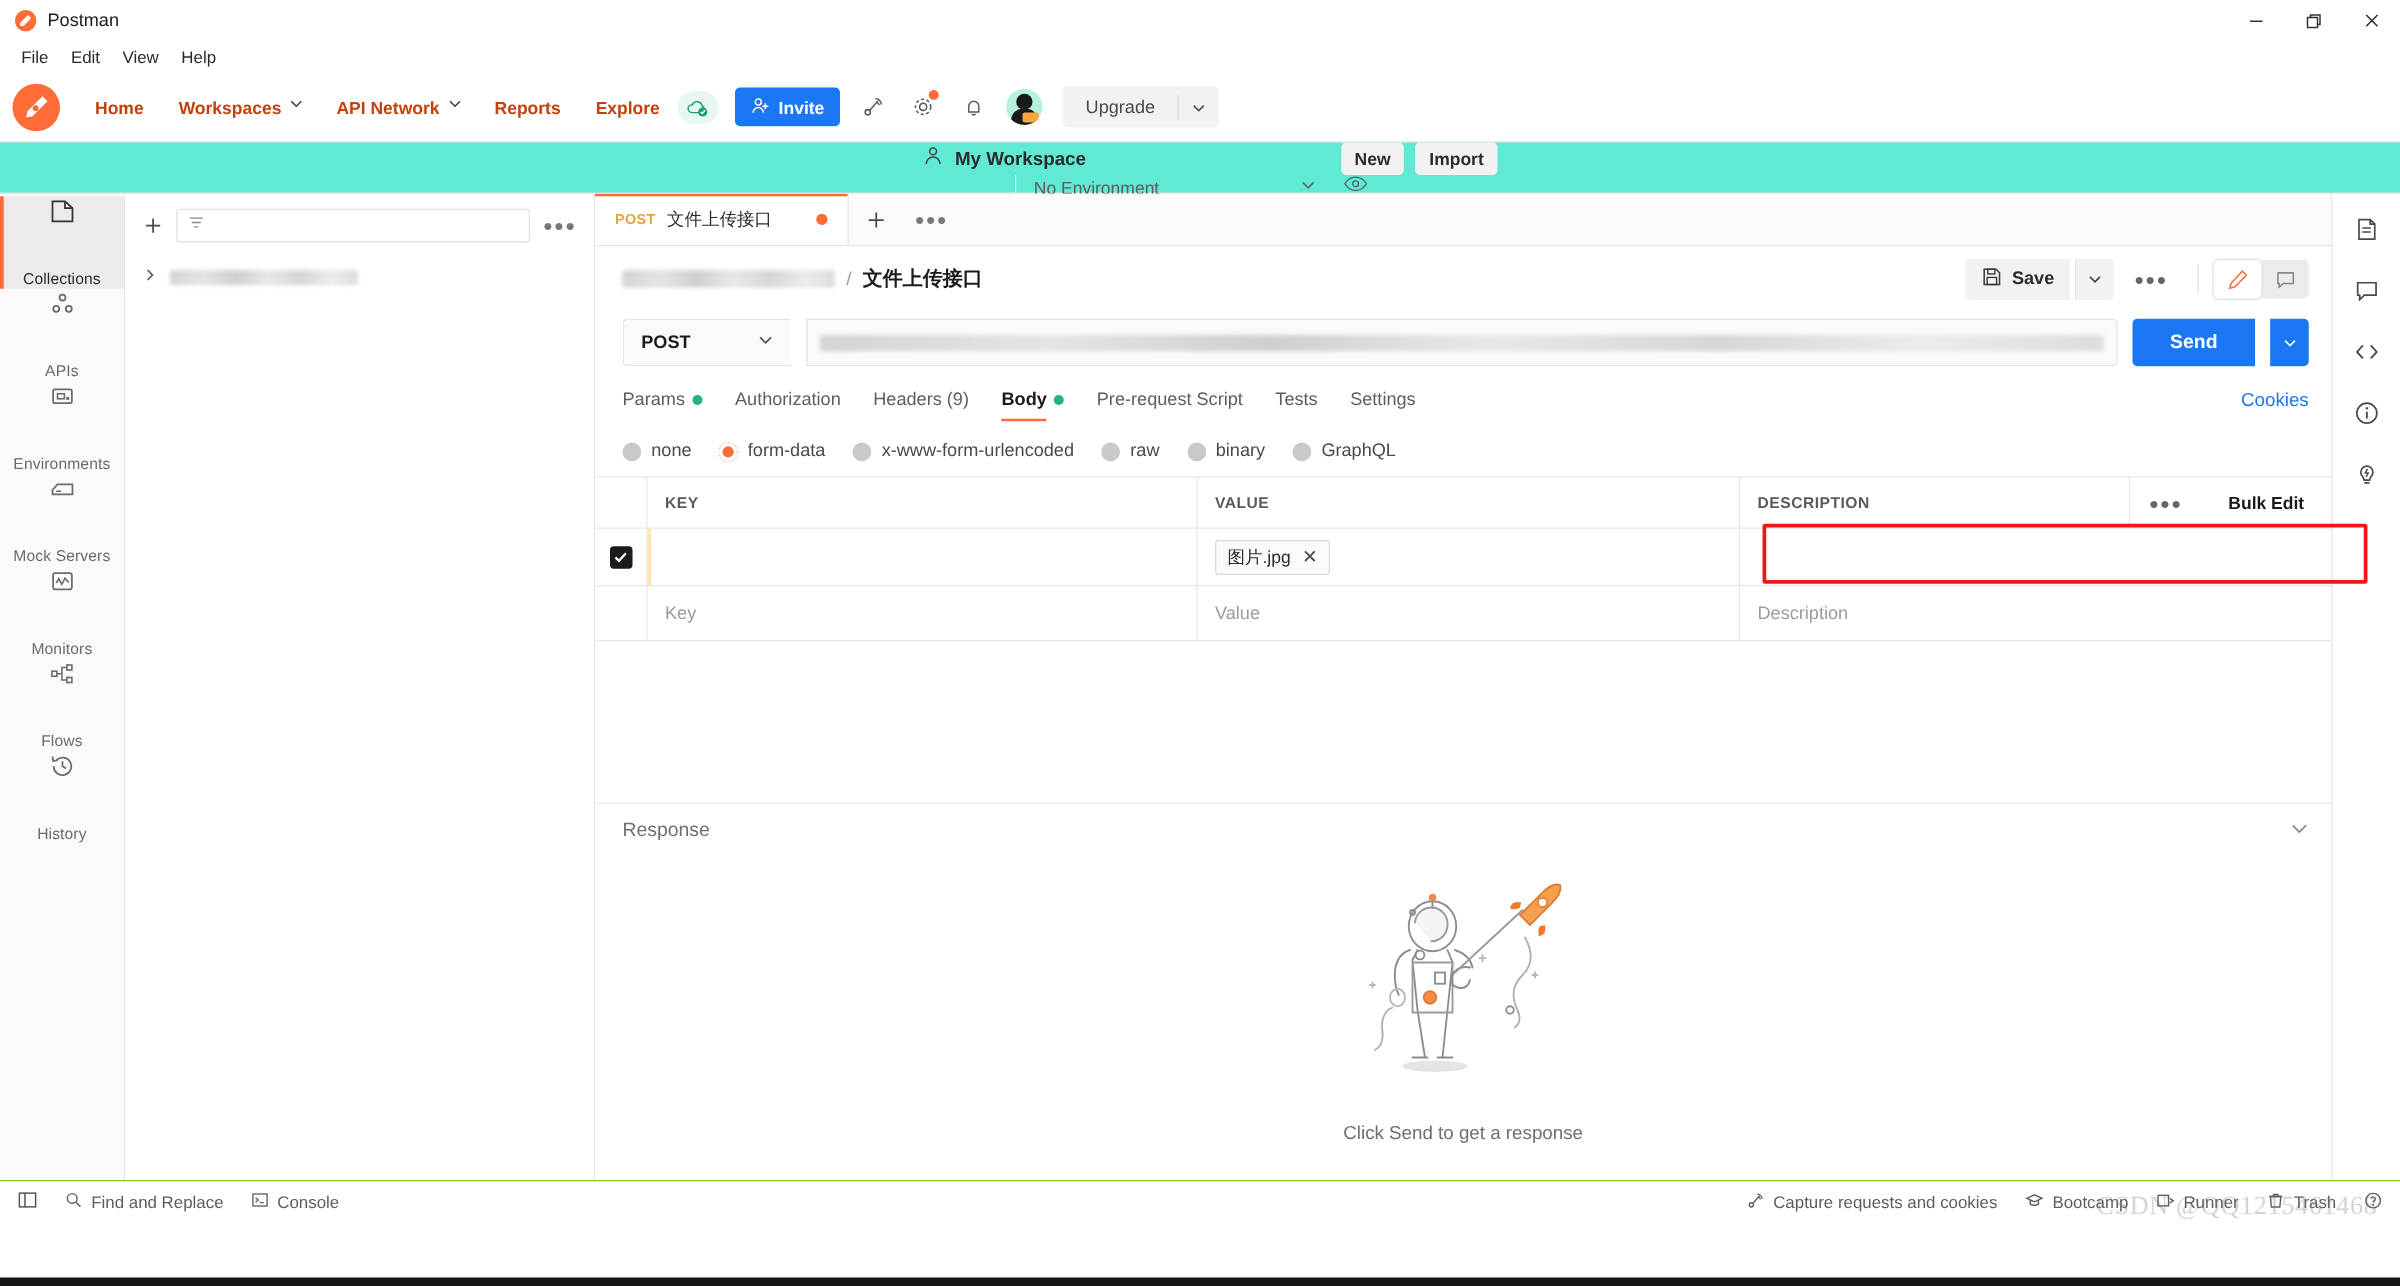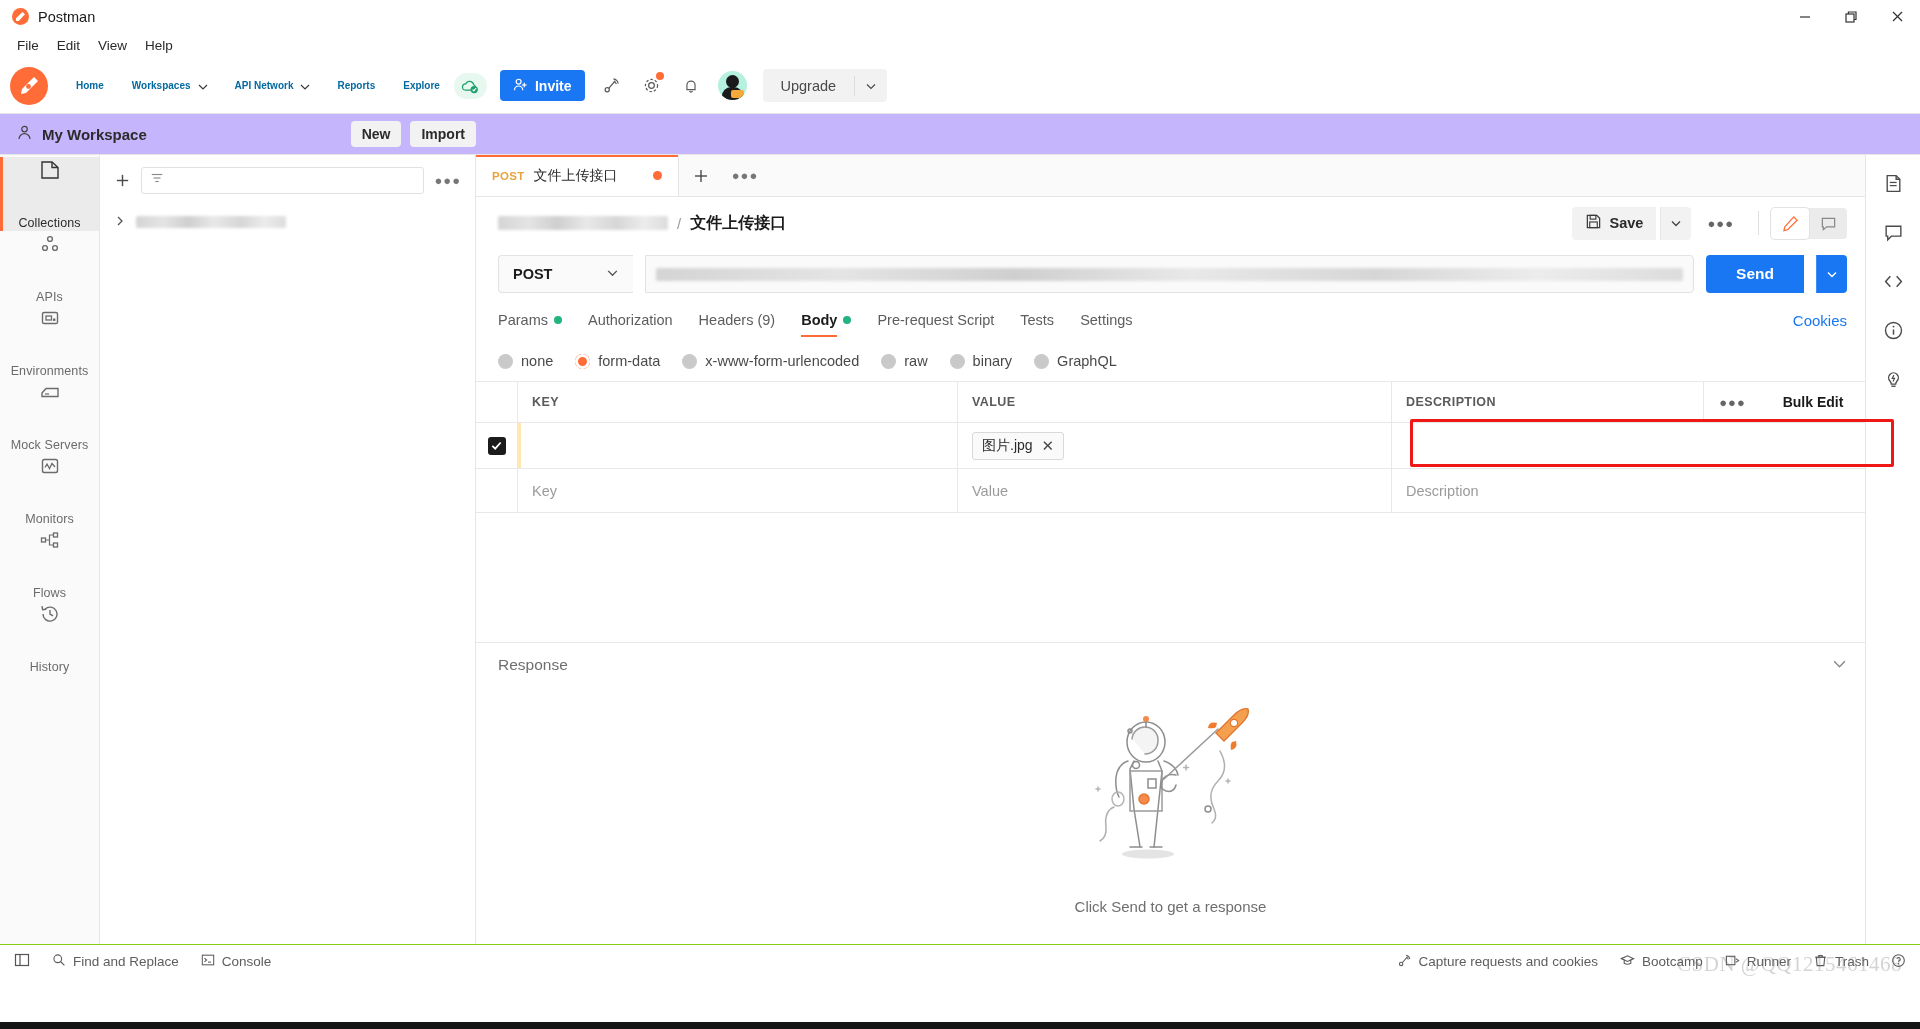--- a/index.html
+++ b/index.html
@@ -48,23 +48,23 @@
     height: 56px; display: flex; align-items: center;
     padding: 0 16px 0 10px; background: #fff;
     border-bottom: 1px solid #e6e6e6;
   }
   .ph-logo {
     width: 38px; height: 38px; border-radius: 50%; background: #ff6c37;
     position: relative; flex: 0 0 auto; margin-right: 14px;
   }
   .ph-logo svg { position: absolute; left: 9px; top: 9px; }
   .nav-item {
-    font-size: 10px; color: #0369a1; font-weight: 600;
+    font-size: 14px; color: #c2410c; font-weight: 600;
     padding: 6px 14px; border-radius: 4px; display: flex;
-    align-items: flex-end; gap: 7px; cursor: pointer;
+    align-items: flex-start; gap: 7px; cursor: pointer;
   }
   .chev { width: 9px; height: 9px; display: inline-block; }
   .chev svg { display:block; }
   .search-wrap { flex: 1 1 auto; display: flex; justify-content: center; }
   .searchbox {
     width: 290px; height: 33px; background: #f2f2f2;
     border: 1px solid #eaeaea; border-radius: 4px;
     display: flex; align-items: center; gap: 9px; padding: 0 12px;
   }
   .searchbox .ph { font-size: 14px; color: #8a8a8a; }
@@ -102,21 +102,21 @@
   }
   .upgrade-btn {
     font-size: 14.5px; color: #4a4a4a; padding: 0 18px; cursor: pointer;
   }
   .upgrade-div { width: 1px; height: 20px; background: #dcdcdc; }
   .upgrade-arrow { padding: 0 10px; color: #4a4a4a; display:flex; align-items:center; }
 
   
   .wsbar {
     height: 41px; display: flex; align-items: center;
-    border-bottom: 1px solid #e6e6e6; background: #c4b5fd;
+    border-bottom: 1px solid #e6e6e6; background: #5eead4; flex-direction: column;
   }
   .ws-left { display: flex; align-items: center; gap: 9px; padding-left: 16px; width: 476px; }
   .ws-name { font-size: 15px; color: #2b2b2b; font-weight: 600; }
   .ws-btn {
     font-size: 14px; color: #2b2b2b; font-weight: 600;
     padding: 5px 11px; border-radius: 4px; background: #f2f2f2; cursor: pointer;
   }
   .ws-mid { flex: 1 1 auto; }
   .env-zone {
     width: 296px; display: flex; align-items: center; gap: 10px;
@@ -449,20 +449,34 @@
         <circle cx="9" cy="5.4" r="2.9" fill="none" stroke="#444" stroke-width="1.3"></circle>
         <path d="M3.2 16 a5.8 5.8 0 0 1 11.6 0" fill="none" stroke="#444" stroke-width="1.3"></path>
       </svg>
     </span>
     <span class="ws-name">My Workspace</span>
     <span style="flex:1 1 auto"></span>
     <span class="ws-btn">New</span>
     <span class="ws-btn">Import</span>
   </div>
   <div class="ws-mid"></div>
+  <div class="env-zone">
+    <span class="env-name">No Environment</span>
+    <span>
+      <svg width="13" height="13" viewBox="0 0 12 12">
+          <polyline points="2,4.5 6,8.5 10,4.5" fill="none" stroke="#666" stroke-width="1.2"></polyline>
+        </svg>
+    </span>
+    <span style="margin-left:12px">
+      <svg width="19" height="14" viewBox="0 0 22 14">
+        <path d="M1 7 C4 2 8 .8 11 .8 C14 .8 18 2 21 7 C18 12 14 13.2 11 13.2 C8 13.2 4 12 1 7 Z" fill="none" stroke="#5a5a5a" stroke-width="1.2"></path>
+        <circle cx="11" cy="7" r="2.7" fill="none" stroke="#5a5a5a" stroke-width="1.2"></circle>
+      </svg>
+    </span>
+  </div>
 </div>
 
 <div class="main">
 
   <div class="rail">
     <div class="rail-item active">
       <span>
         <svg width="22" height="22" viewBox="0 0 22 22">
           <path d="M3 3 H13 L19 8.5 V19 H3 Z" fill="none" stroke="#333" stroke-width="1.4"></path>
           <path d="M13 3 V8.5 H19" fill="none" stroke="#333" stroke-width="1.4"></path>

